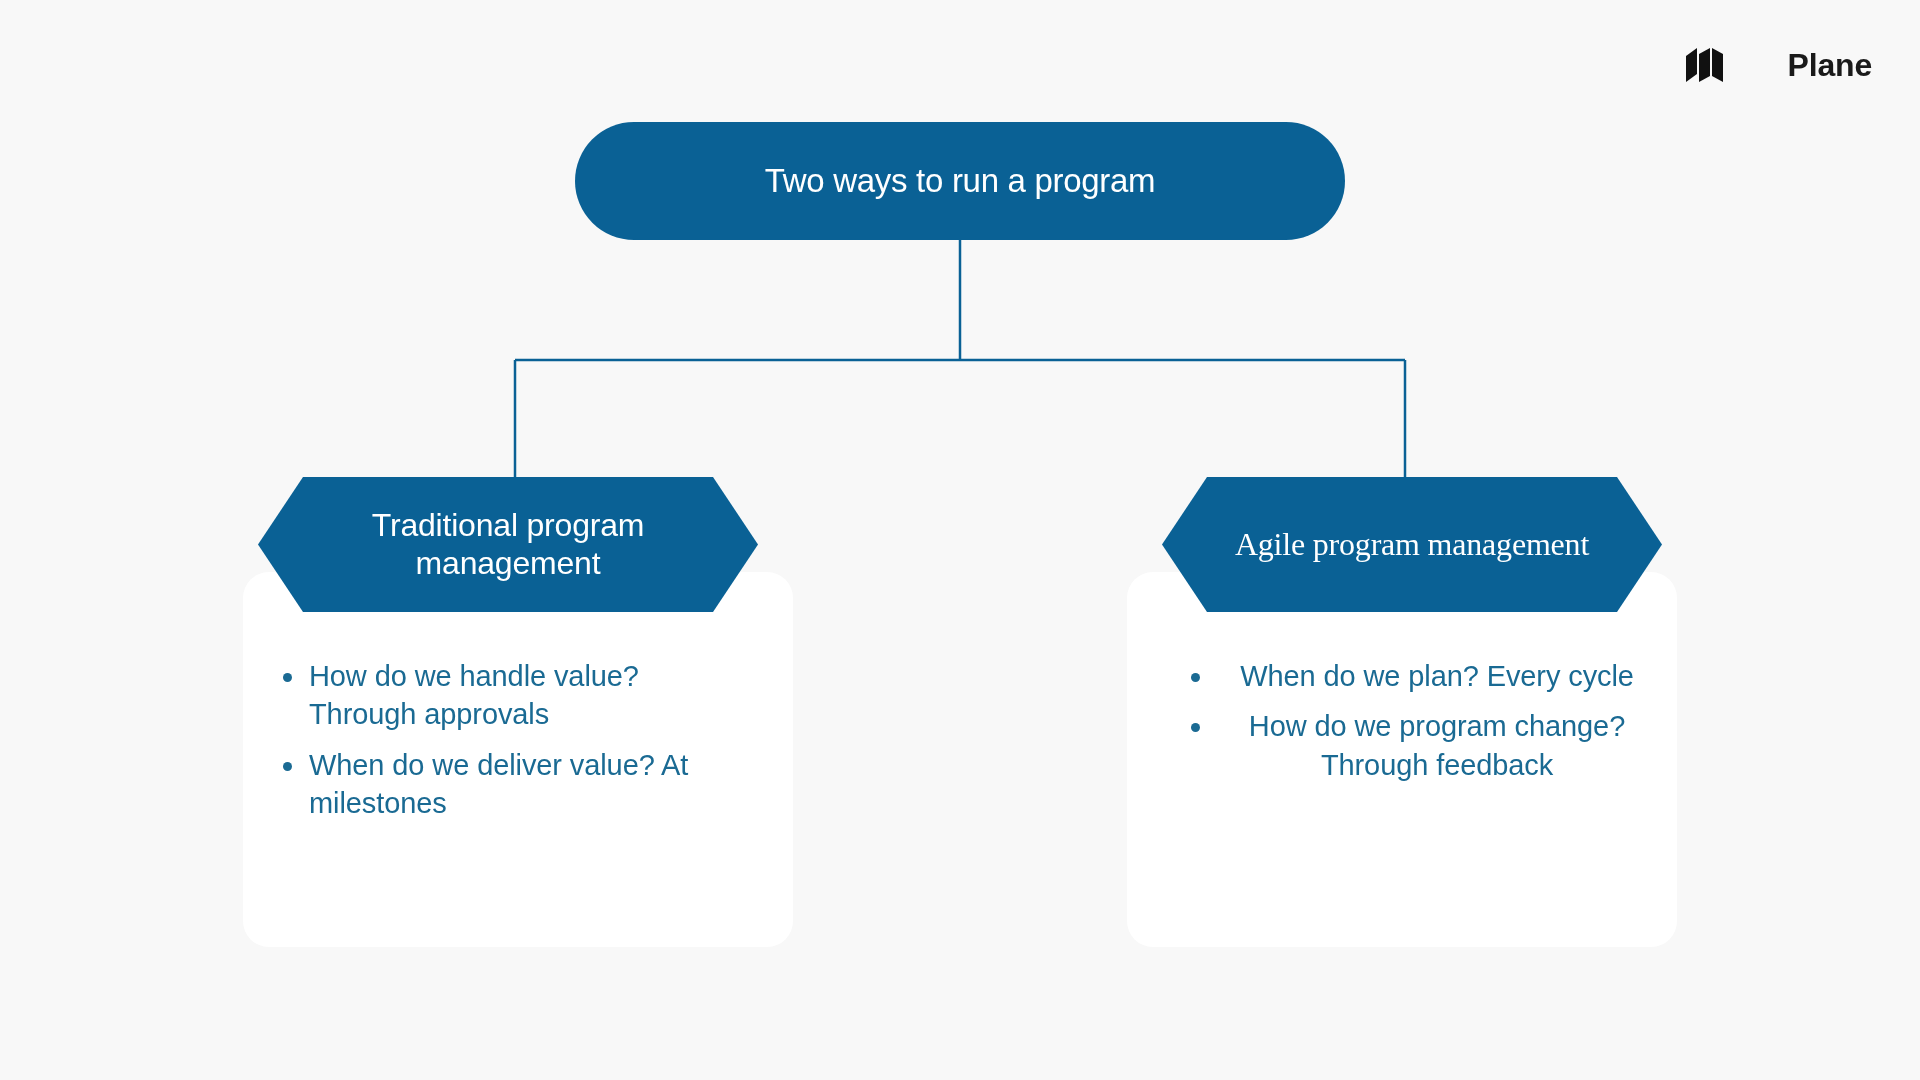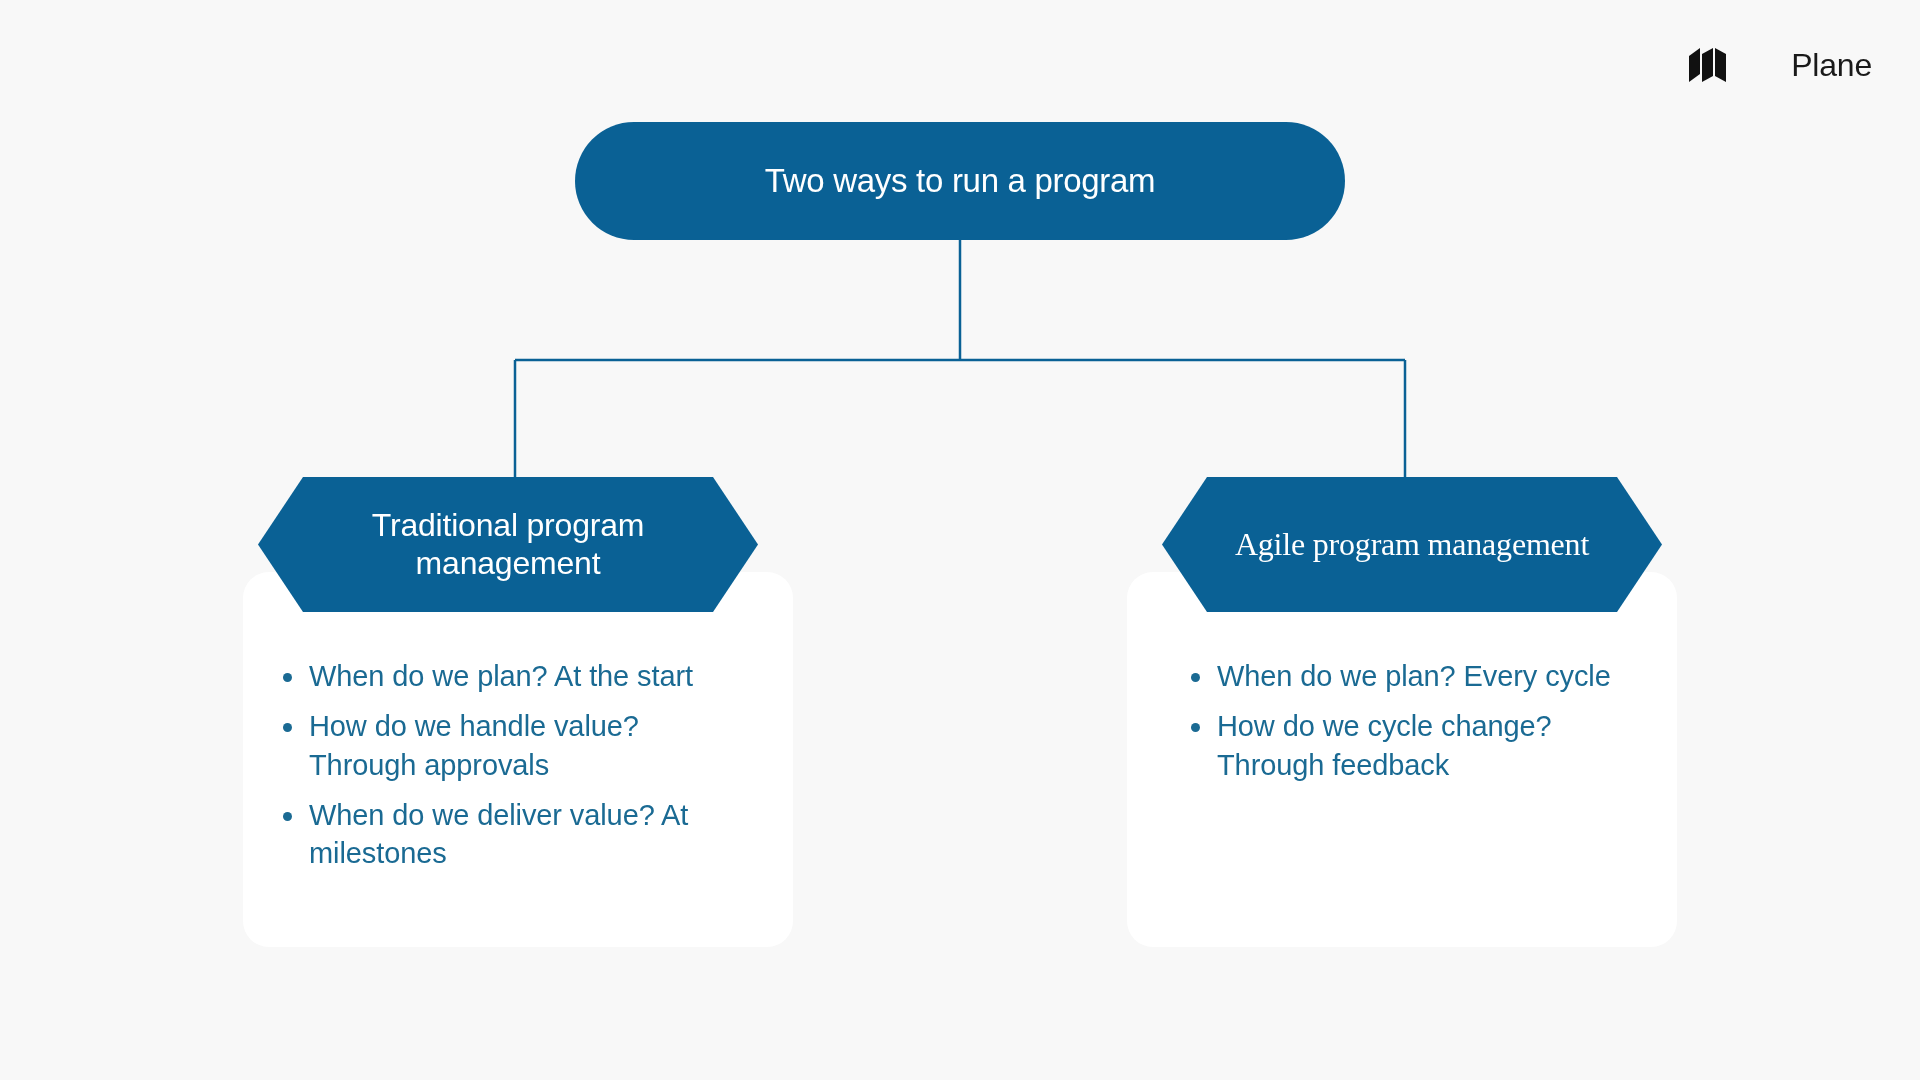--- a/index.html
+++ b/index.html
@@ -28,21 +28,21 @@
     align-items: center;
     gap: 12px;
   }
   .brand-mark {
     width: 42px;
     height: 34px;
     display: block;
   }
   .brand-name {
     font-size: 32px;
-    font-weight: 400;
+    font-weight: 700;
     color: #1a1a1a;
     letter-spacing: -0.2px;
     line-height: 1;
     margin-left: 48px;
   }
 
   
   #connectors {
     position: absolute;
     left: 0;
@@ -123,21 +123,21 @@
 
   .bullets {
     position: relative;
     z-index: 2;
     margin: 0;
     padding: 45px 40px 0 66px;
     list-style: none;
     box-sizing: border-box;
     width: 550px;
   }
-  .branch-right .bullets { padding-left: 90px; padding-right: 20px; }
+  .branch-right .bullets { padding-left: 90px; padding-right: 20px; text-align: center; }
 
   .bullets li {
     position: relative;
     color: #1a6a93;
     font-size: 29px;
     line-height: 1.32;
     margin-bottom: 12px;
     letter-spacing: -0.1px;
   }
   .bullets li::before {
@@ -175,30 +175,29 @@
   <div class="root-node">
     <span class="root-title">Two ways to run a program</span>
   </div>
 
   <div class="branch branch-left">
     <div class="card"></div>
     <div class="hex">
       <span class="hex-title">Traditional program management</span>
     </div>
     <ul class="bullets">
-      <li>When do we plan? At the start</li>
       <li>How do we handle value? Through approvals</li>
       <li>When do we deliver value? At milestones</li>
     </ul>
   </div>
 
   <div class="branch branch-right">
     <div class="card"></div>
     <div class="hex">
       <span class="hex-title">Agile program management</span>
     </div>
     <ul class="bullets">
       <li>When do we plan? Every cycle</li>
-      <li>How do we cycle change? Through feedback</li>
+      <li>How do we program change? Through feedback</li>
     </ul>
   </div>
 
 </div>
 
 </body></html>

